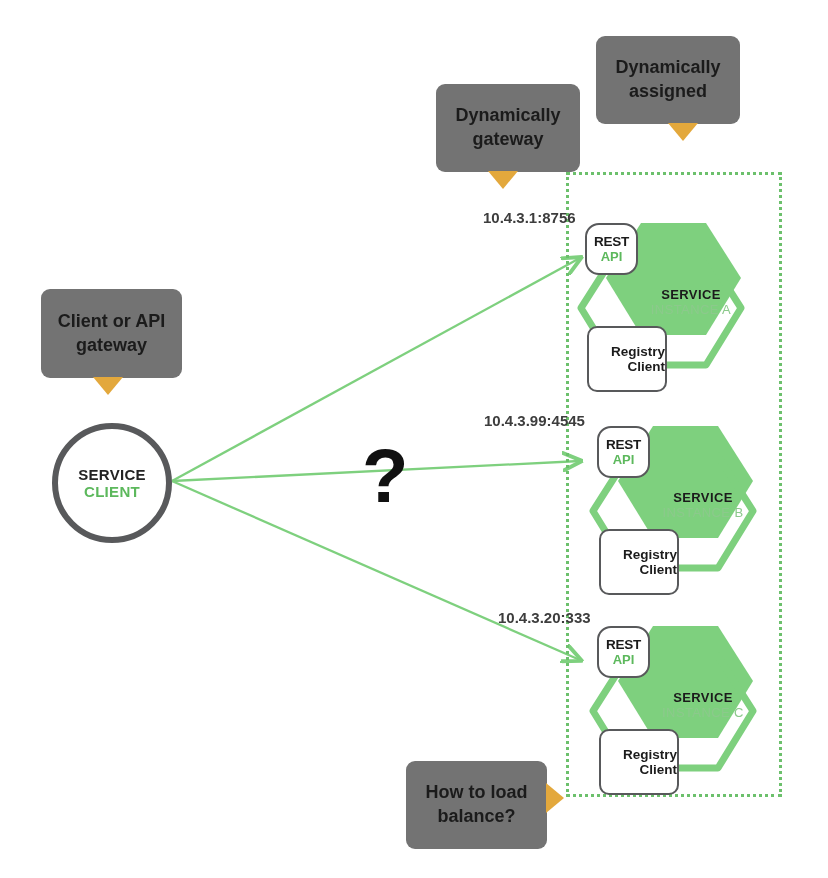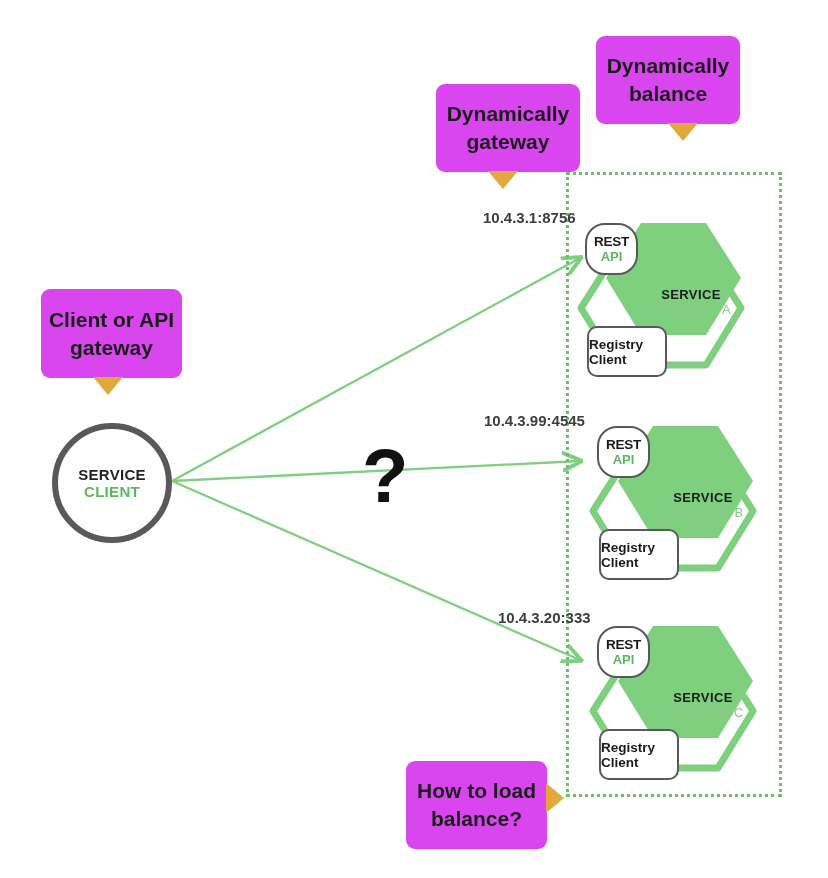--- a/index.html
+++ b/index.html
@@ -21,25 +21,25 @@
     position: absolute;
     left: 0;
     top: 0;
     width: 828px;
     height: 878px;
   }
 
   
   .callout {
     position: absolute;
-    background: #d946ef;
+    background: #737373;
     border-radius: 9px;
     color: #1b1b1b;
     font-weight: bold;
-    font-size: 21px;
+    font-size: 18px;
     line-height: 1.32;
     text-align: center;
     display: flex;
     align-items: center;
     justify-content: center;
     box-sizing: border-box;
     padding: 6px 0;
     z-index: 6;
   }
   .callout .tail {
@@ -123,21 +123,21 @@
     z-index: 3;
   }
   .rest-box {
     position: absolute;
     left: 19px;
     top: 8px;
     width: 53px;
     height: 52px;
     background: #ffffff;
     border: 2.5px solid #58595b;
-    border-radius: 20px;
+    border-radius: 14px;
     box-sizing: border-box;
     display: flex;
     flex-direction: column;
     align-items: center;
     justify-content: center;
     z-index: 4;
   }
   .rest-box .r1 {
     font-size: 13.5px;
     font-weight: bold;
@@ -147,28 +147,28 @@
   .rest-box .r2 {
     font-size: 13px;
     font-weight: bold;
     color: #5cb85c;
   }
   .registry-box {
     position: absolute;
     left: 21px;
     top: 111px;
     width: 80px;
-    height: 51px;
+    height: 66px;
     background: #ffffff;
     border: 2.5px solid #58595b;
     border-radius: 10px;
     box-sizing: border-box;
     display: flex;
     flex-direction: column;
-    align-items: flex-start;
+    align-items: flex-end;
     justify-content: center;
     z-index: 4;
   }
   .registry-box .g1, .registry-box .g2 {
     font-size: 13.5px;
     font-weight: bold;
     color: #1b1b1b;
   }
   .hex-svg {
     position: absolute;
@@ -236,21 +236,21 @@
     <div>
       <span>Dynamically</span><br>
       <span>gateway</span>
     </div>
     <span class="tail tail-down" style="left:52px;"></span>
   </div>
 
   <div class="callout" style="left:596px; top:36px; width:144px; height:88px;">
     <div>
       <span>Dynamically</span><br>
-      <span>balance</span>
+      <span>assigned</span>
     </div>
     <span class="tail tail-down" style="left:72px;"></span>
   </div>
 
   <div class="callout" style="left:406px; top:761px; width:141px; height:88px;">
     <div>
       <span>How to load</span><br>
       <span>balance?</span>
     </div>
     <span class="tail tail-right" style="top:22px;"></span>

